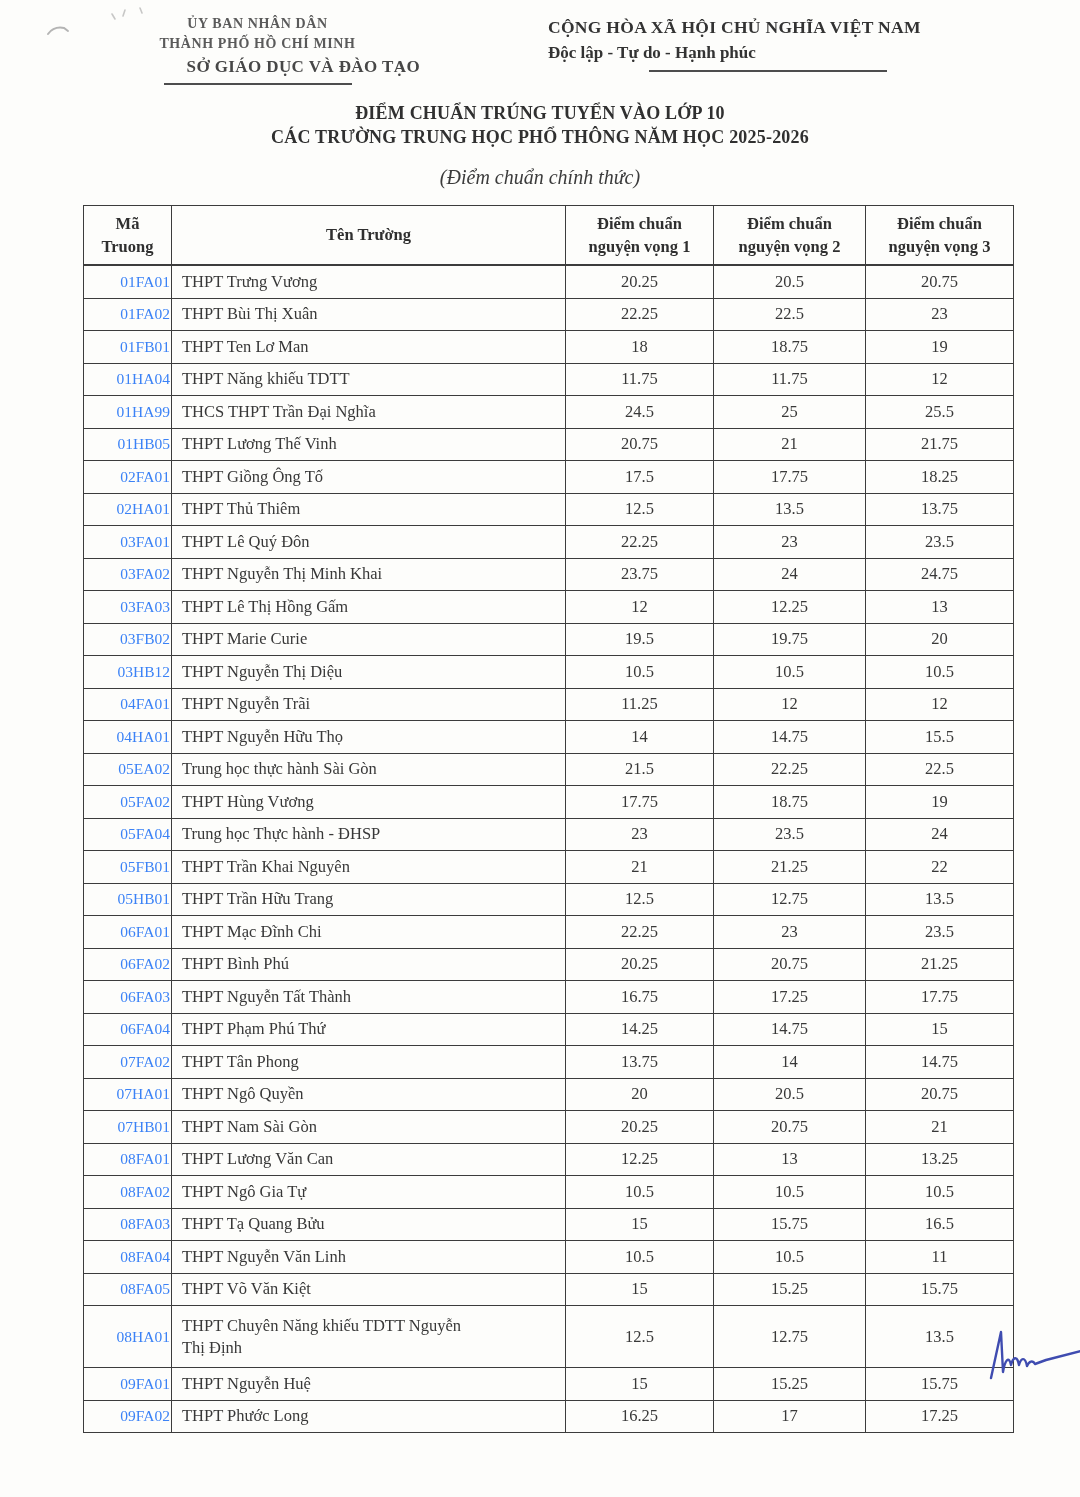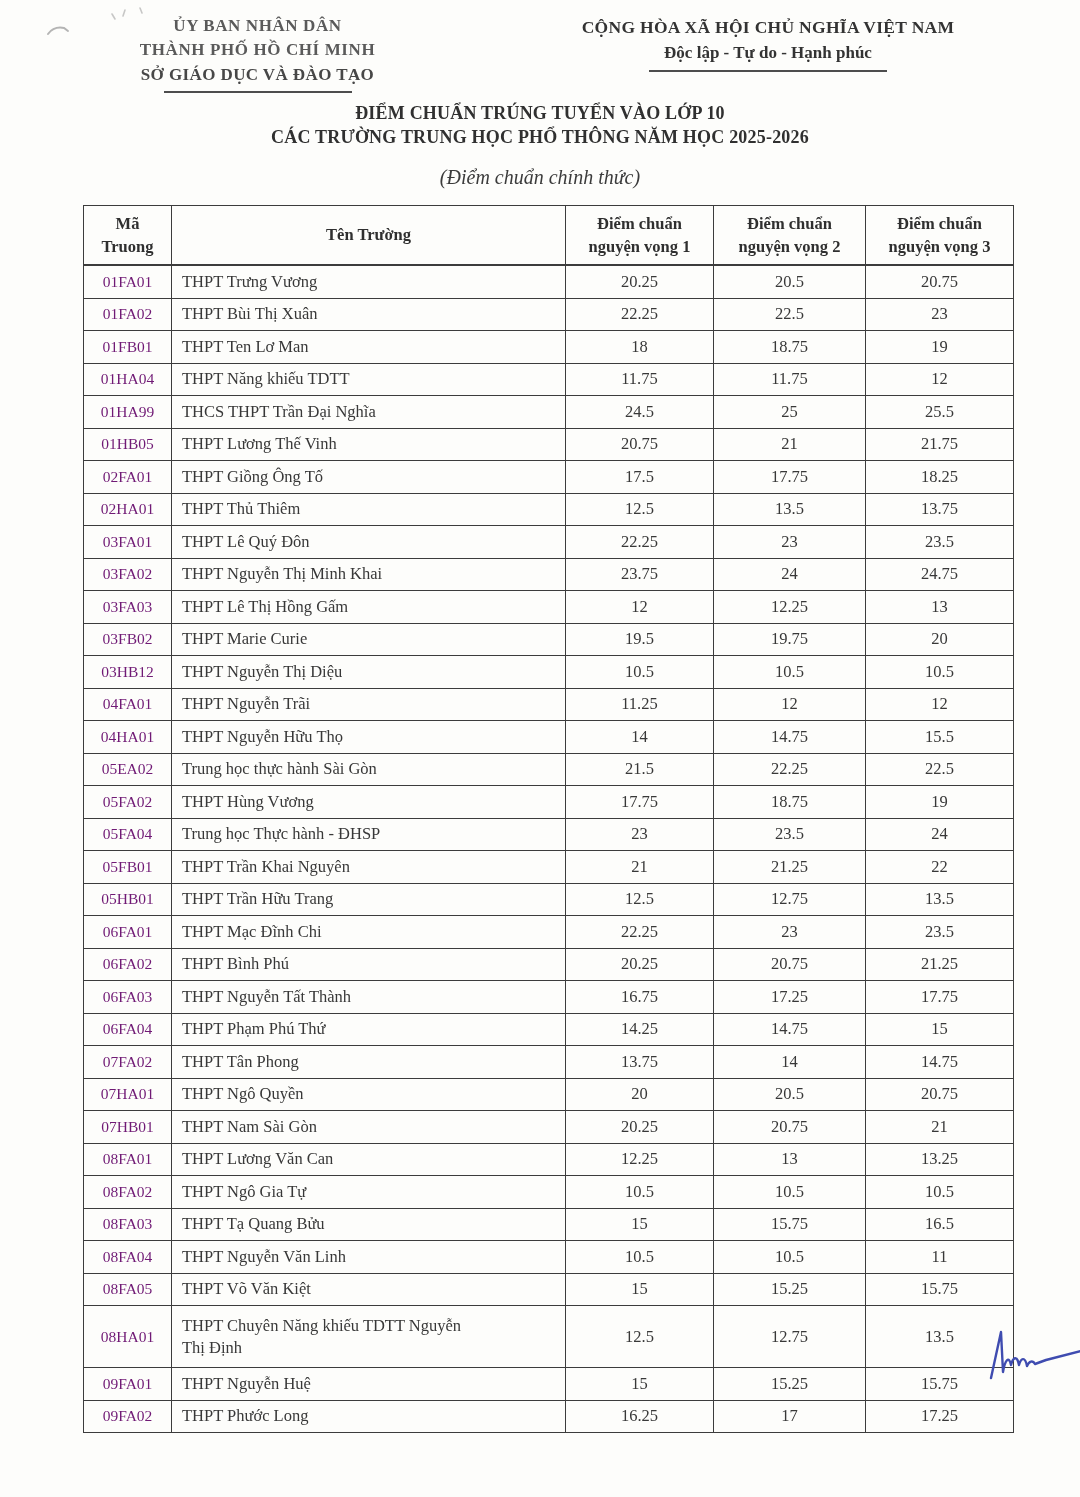--- a/index.html
+++ b/index.html
@@ -12,31 +12,31 @@
     overflow: hidden;
   }
   .page { position: absolute; inset: 0; }
 
   
   .org-left {
     position: absolute; left: 95px; top: 14px; width: 325px;
     text-align: center; line-height: 1.42;
   }
   .org-left .l1, .org-left .l2 {
-    font-size: 17px; color: #5a5a5a; letter-spacing: 0.6px; font-weight: bold;
+    font-size: 14px; color: #5a5a5a; letter-spacing: 0.6px; font-weight: bold;
   }
   .org-left .l3 {
-    font-size: 17px; color: #474747; font-weight: bold; letter-spacing: 0.4px; margin-top: 1px;
+    font-size: 17px; color: #474747; font-weight: bold; letter-spacing: 0.4px; margin-top: 1px; text-align: right;
   }
   .org-left .rule {
     margin: 4px auto 0 auto; width: 188px; border-bottom: 2px solid #4d4d4d;
   }
   .org-right {
     position: absolute; left: 548px; top: 14px; width: 440px;
-    text-align: center; line-height: 1.5;
+    text-align: left; line-height: 1.5;
   }
   .org-right .l1 { font-size: 17.5px; font-weight: bold; color: #333; letter-spacing: 0.3px; }
   .org-right .l2 { font-size: 17px;  font-weight: bold; color: #333; }
   .org-right .rule { margin: 4px auto 0 auto; width: 238px; border-bottom: 2px solid #4d4d4d; }
 
   
   .title-block {
     position: absolute; left: 0; top: 102px; width: 1080px;
     text-align: center; line-height: 1.32;
   }
@@ -62,21 +62,21 @@
     vertical-align: middle;
     background: transparent;
   }
   .score-table th {
     height: 56px;
     font-size: 16.5px; font-weight: bold; color: #2f2f2f;
     white-space: pre-line; line-height: 1.4; text-align: center;
     border-bottom-width: 2.4px;
   }
   .score-table td { height: 29.5px; font-size: 16.5px; color: #383838; }
-  .score-table td.c-code { text-align: center; font-size: 15.5px; color: #701a75; }
+  .score-table td.c-code { text-align: right; font-size: 15.5px; color: #3b82f6; }
   .score-table td.c-name { text-align: left; padding: 1px 78px 1px 10px; line-height: 22px; }
   .score-table td.c-s   { text-align: center; }
   .score-table tr.tall td { height: 59px; }
 
   
   .corner-mark { position: absolute; left: 28px; top: 4px; }
   .signature   { position: absolute; left: 978px; top: 1316px; }
 </style>
 </head>
 <body>

